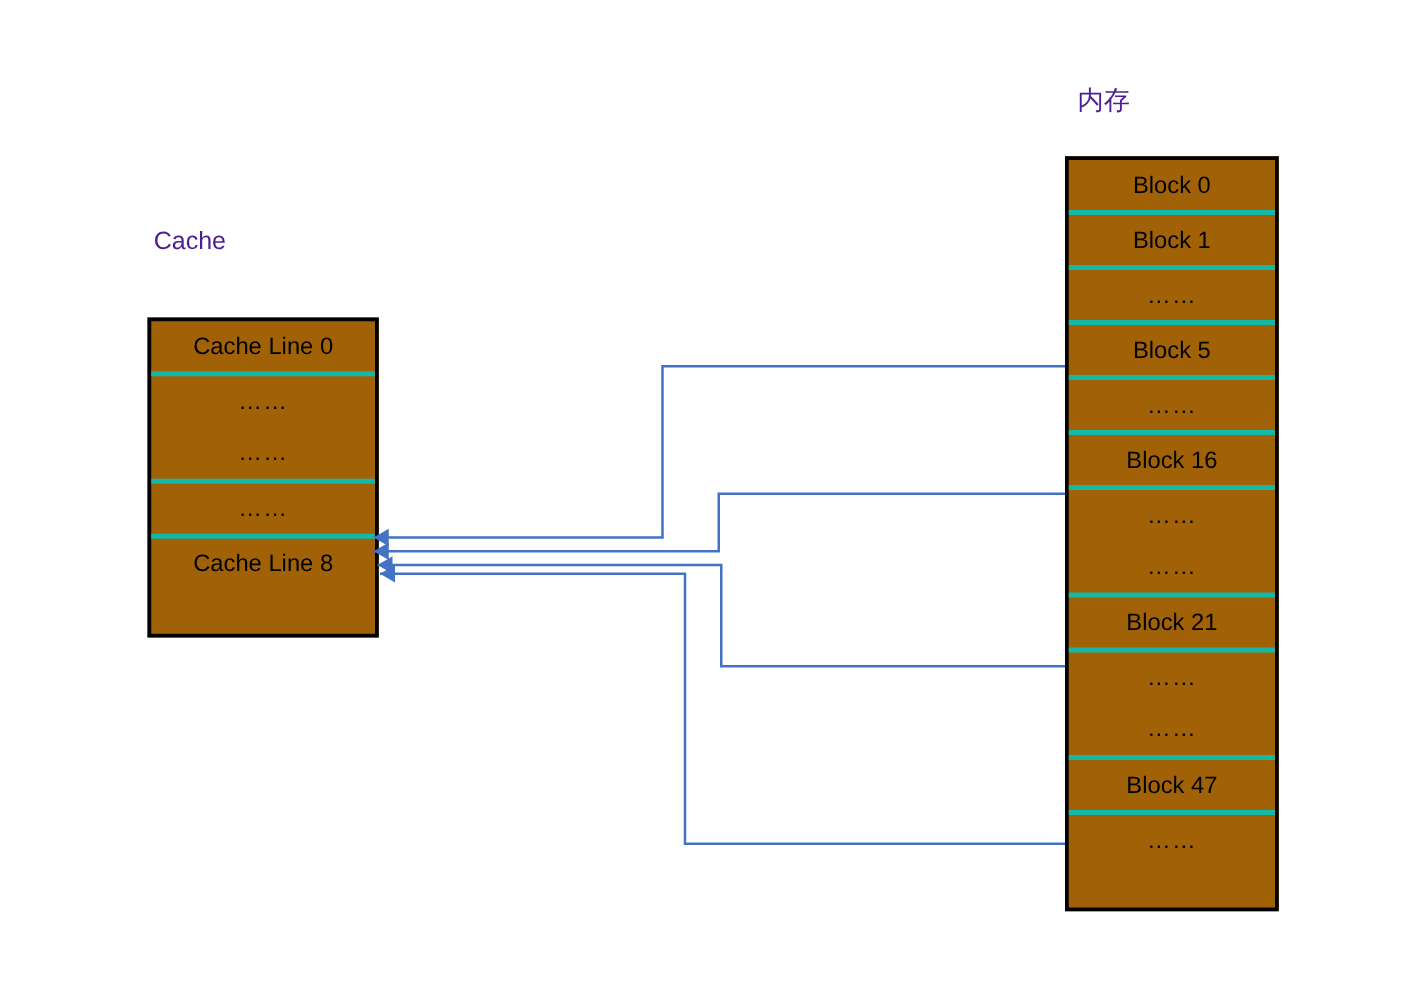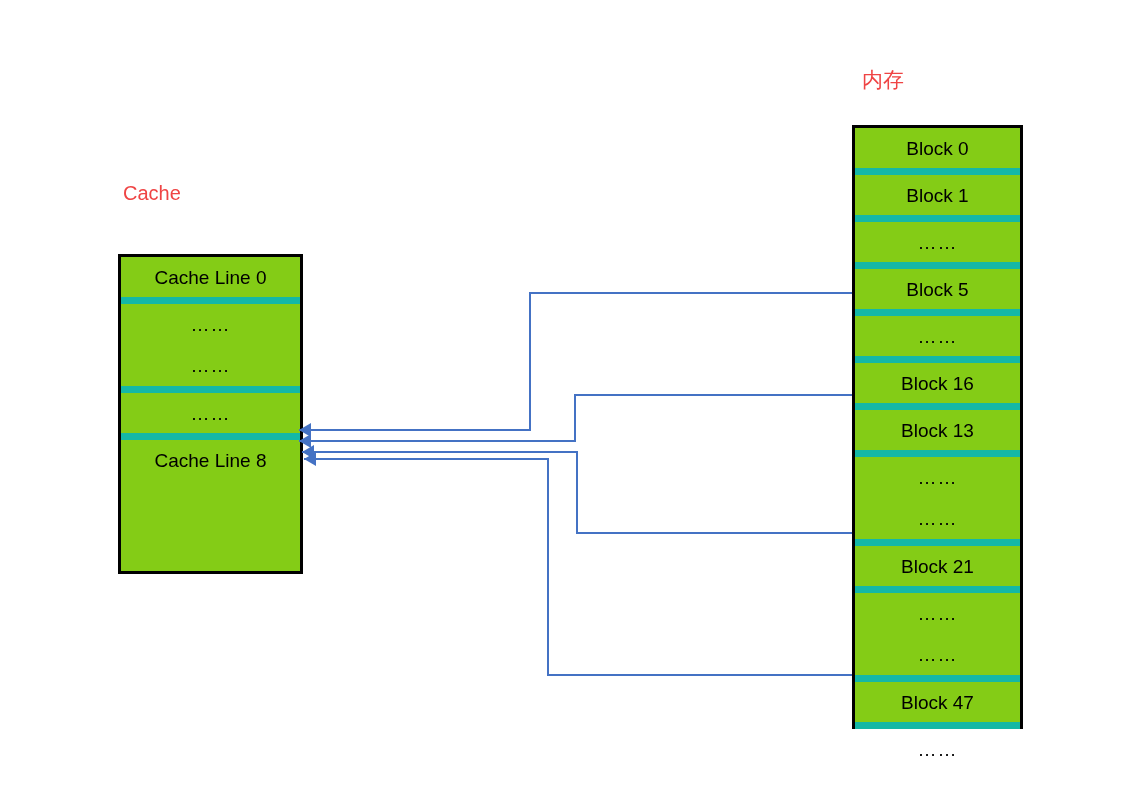--- a/index.html
+++ b/index.html
@@ -12,42 +12,42 @@
     width: 1142px;
     height: 793px;
     background: #ffffff;
     font-family: "Liberation Sans", sans-serif;
     color: #000000;
     overflow: hidden;
   }
   .title {
     position: absolute;
     font-size: 20px;
-    color: #ef4444;
+    color: #4c1d95;
     white-space: nowrap;
   }
   .cache-title { left: 123px; top: 182px; }
   .memory-title { left: 862px; top: 66px; font-size: 21px; }
 
   .tbl {
     position: absolute;
     box-sizing: border-box;
     border: 3px solid #000000;
-    background: #84cc16;
+    background: #a16207;
     display: flex;
     flex-direction: column;
   }
-  .cache-tbl { left: 118px; top: 254px; width: 185px; height: 320px; }
+  .cache-tbl { left: 118px; top: 254px; width: 185px; height: 256px; }
   .mem-tbl   { left: 852px; top: 125px; width: 171px; height: 604px; }
 
   .row {
     display: flex;
     align-items: center;
     justify-content: center;
-    border-top: 7px solid #14b8a6;
+    border-top: 4px solid #14b8a6;
     font-size: 19px;
     line-height: 1;
     flex: 0 0 auto;
   }
   .row:first-child { border-top: none; }
   .row.single { height: 40px; }
   .row.double {
     height: 82px;
     flex-direction: column;
     justify-content: space-around;
@@ -99,23 +99,20 @@
     </div>
     <div class="row single">
       <span>Block 5</span>
     </div>
     <div class="row single">
       <span class="dots">……</span>
     </div>
     <div class="row single">
       <span>Block 16</span>
     </div>
-    <div class="row single">
-      <span>Block 13</span>
-    </div>
     <div class="row double">
       <span class="dots">……</span>
       <span class="dots">……</span>
     </div>
     <div class="row single">
       <span>Block 21</span>
     </div>
     <div class="row double">
       <span class="dots">……</span>
       <span class="dots">……</span>

